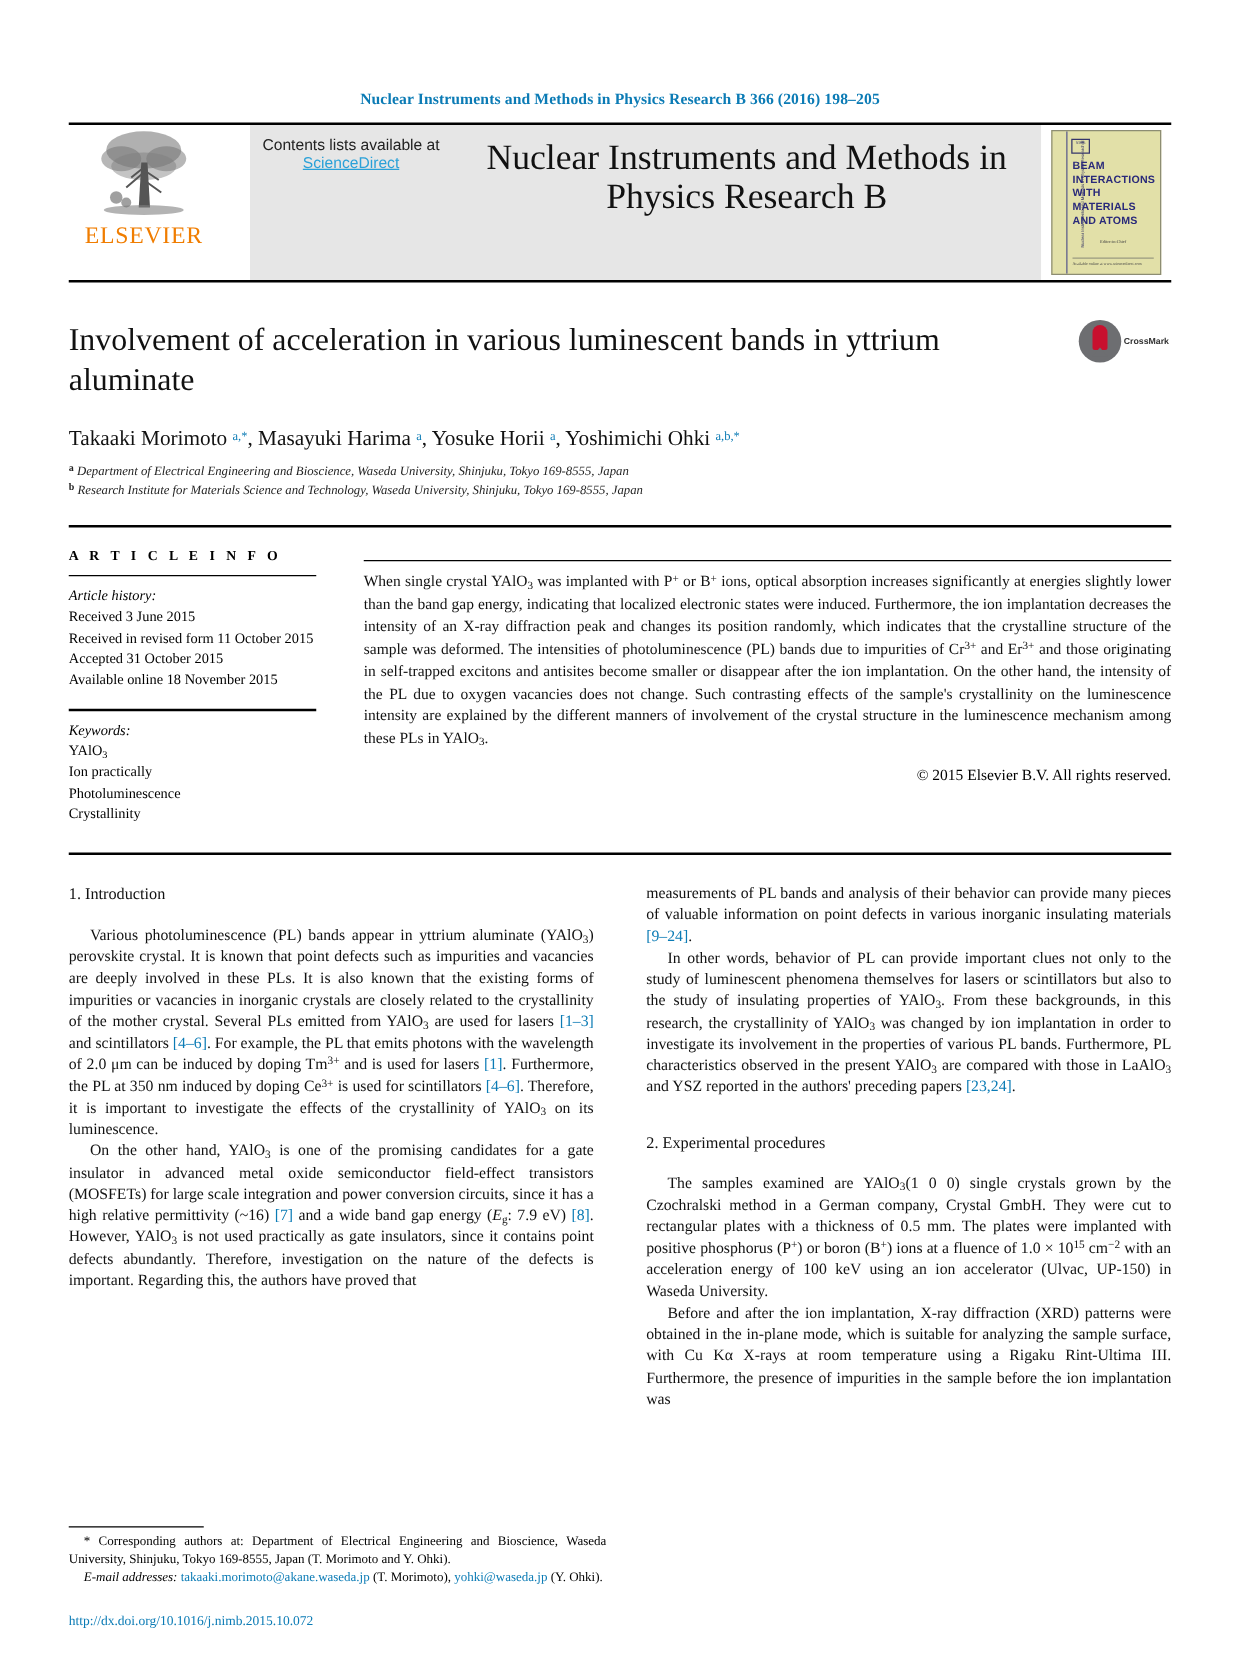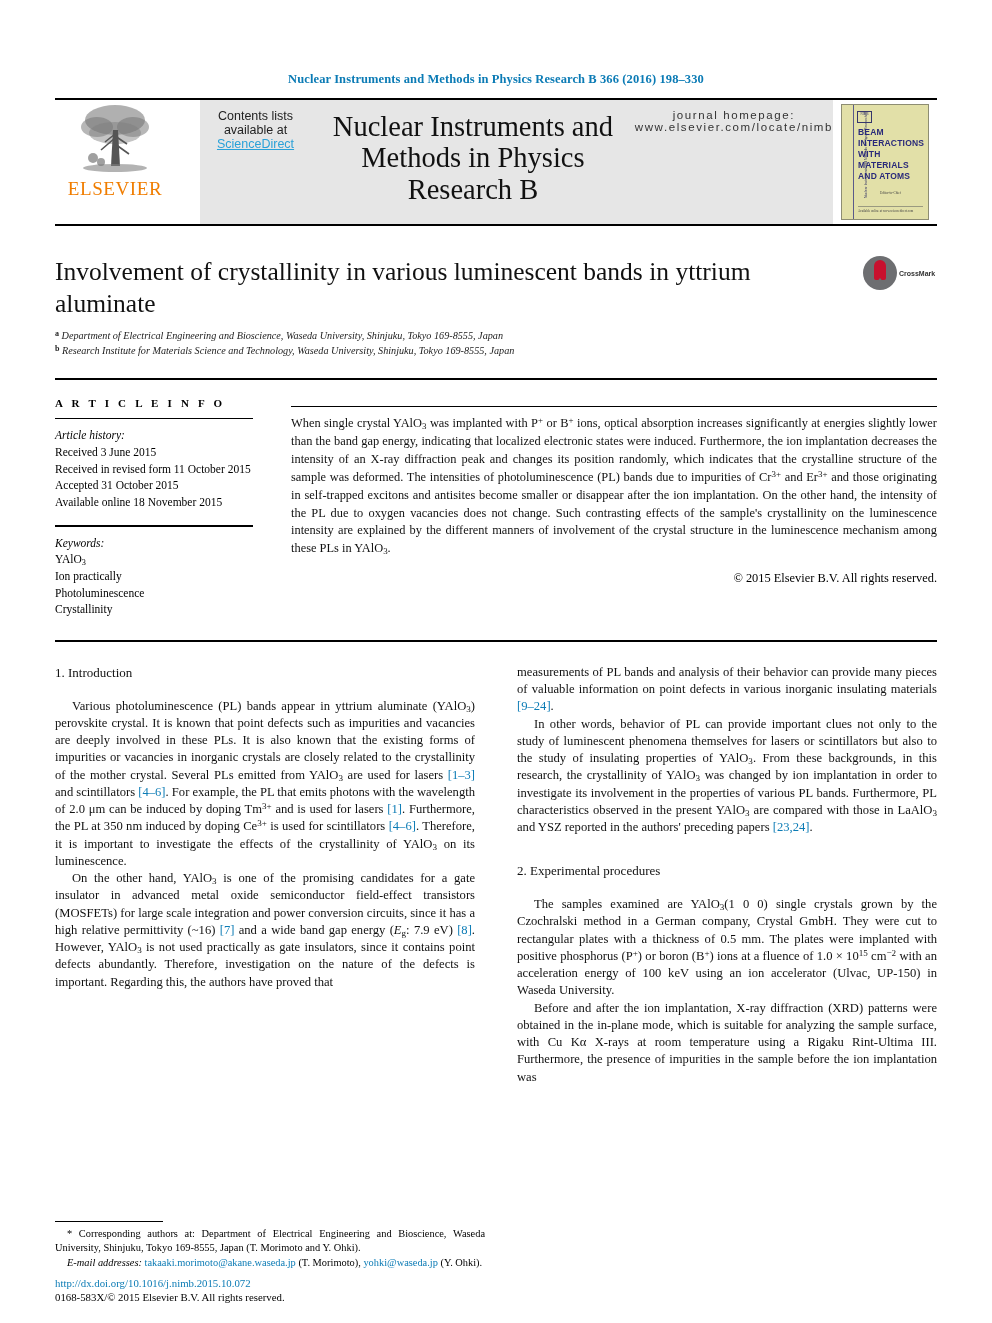--- a/index.html
+++ b/index.html
@@ -356,21 +356,21 @@
   .doi-link { color: #0b7bb5; }
   sub, sup { line-height: 0; }
   sub { font-size: 0.72em; vertical-align: -0.25em; }
   sup { font-size: 0.72em; vertical-align: 0.42em; }
 </style>
 </head>
 <body>
 
 <div class="page">
 
-  <div class="running-head">Nuclear Instruments and Methods in Physics Research B 366 (2016) 198–330</div>
+  <div class="running-head">Nuclear Instruments and Methods in Physics Research B 366 (2016) 198–205</div>
 
   <div class="masthead">
 
     <div class="elsevier-logo">
       <svg class="tree-svg" width="84" height="78" viewBox="0 0 84 78">
         <g fill="#4a4a4a">
           <ellipse cx="42" cy="20" rx="30" ry="15" fill="#6f6f6f" opacity="0.55"></ellipse>
           <ellipse cx="24" cy="27" rx="16" ry="10" fill="#6f6f6f" opacity="0.5"></ellipse>
           <ellipse cx="60" cy="27" rx="16" ry="10" fill="#6f6f6f" opacity="0.5"></ellipse>
           <ellipse cx="42" cy="33" rx="26" ry="11" fill="#7d7d7d" opacity="0.45"></ellipse>
@@ -382,21 +382,20 @@
         </g>
       </svg>
       <div class="elsevier-word">ELSEVIER</div>
     </div>
 
     <div class="journal-band">
       <div class="contents-line">
         <span>Contents lists available at </span><a class="sd" href="#">ScienceDirect</a>
       </div>
       <div class="journal-title">Nuclear Instruments and Methods in Physics Research B</div>
-      <div class="homepage-line">journal homepage: www.elsevier.com/locate/nimb</div>
     </div>
 
     <div class="cover">
       <div class="cover-inner">
         <div class="cover-spine"></div>
         <div class="cover-spine-text">Nuclear Instruments and Methods in Physics Research B</div>
         <div class="cover-badge">NIMB</div>
         <div class="cover-title">
           <div>BEAM</div>
           <div>INTERACTIONS</div>
@@ -405,31 +404,32 @@
           <div>AND ATOMS</div>
         </div>
         <div class="cover-sub">Editor-in-Chief</div>
         <div class="cover-bottom">Available online at www.sciencedirect.com</div>
       </div>
     </div>
   </div>
 
   <div class="title-block">
     <div class="title-text">
-      <h1 class="paper-title">Involvement of crystallinity in various luminescent bands in yttrium aluminate</h1>
+      <h1 class="paper-title">Involvement of acceleration in various luminescent bands in yttrium aluminate</h1>
     </div>
     <div class="crossmark">
       <span class="cm-circle">
         <span class="cm-inner"></span>
         <span class="cm-notch"></span>
       </span>
       <span class="cm-label">CrossMark</span>
     </div>
   </div>
 
+  <div class="authors">Takaaki Morimoto <sup>a,*</sup>, Masayuki Harima <sup>a</sup>, Yosuke Horii <sup>a</sup>, Yoshimichi Ohki <sup>a,b,</sup><sup>*</sup></div>
 
   <div class="affiliations">
     <div><sup>a</sup> <span>Department of Electrical Engineering and Bioscience, Waseda University, Shinjuku, Tokyo 169-8555, Japan</span></div>
     <div><sup>b</sup> <span>Research Institute for Materials Science and Technology, Waseda University, Shinjuku, Tokyo 169-8555, Japan</span></div>
   </div>
 
   <div class="rule-thick"></div>
 
   <div class="info-abstract">
 
@@ -476,16 +476,15 @@
   </div>
 
   <div class="footnotes">
     <div class="fn-rule"></div>
     <p class="fn-line fn-indent">* Corresponding authors at: Department of Electrical Engineering and Bioscience, Waseda University, Shinjuku, Tokyo 169-8555, Japan (T. Morimoto and Y. Ohki).</p>
     <p class="fn-line fn-indent"><i>E-mail addresses:</i> <span class="lnk">takaaki.morimoto@akane.waseda.jp</span> (T. Morimoto), <span class="lnk">yohki@waseda.jp</span> (Y. Ohki).</p>
   </div>
 
   <div class="doi-block">
     <div class="doi-link">http://dx.doi.org/10.1016/j.nimb.2015.10.072</div>
-    <div>0168-583X/© 2015 Elsevier B.V. All rights reserved.</div>
   </div>
 
 </div>
 
 </body></html>

